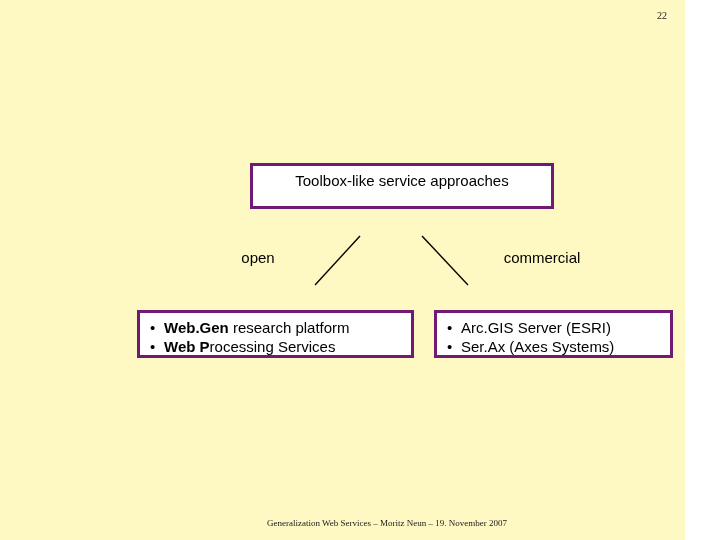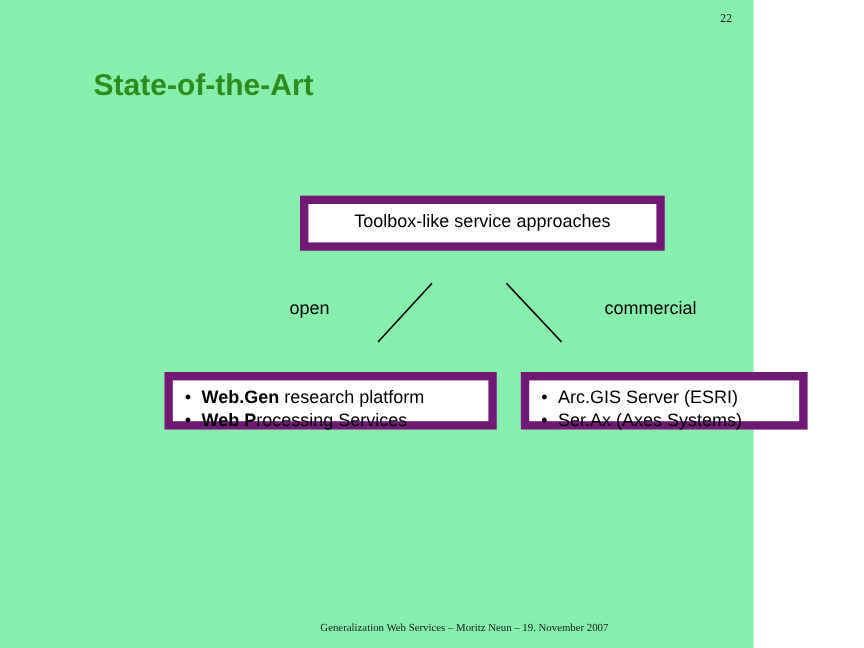--- a/index.html
+++ b/index.html
@@ -11,23 +11,23 @@
     width: 720px;
     height: 540px;
     position: relative;
     font-family: "Liberation Sans", sans-serif;
     overflow: hidden;
   }
 
   #slide {
     position: absolute;
     left: 0; top: 0;
-    width: 628px;
+    width: 685px;
     height: 540px;
-    background: #86efac;
+    background: #fef9c3;
   }
 
   #slide-number {
     position: absolute;
     right: 18px;
     top: 10px;
     font-size: 10px;
     color: #1a1a1a;
     font-family: "Liberation Serif", serif;
   }
@@ -38,21 +38,21 @@
     top: 57px;
     font-size: 25px;
     font-weight: bold;
     color: #2e8b1f;
     letter-spacing: 0px;
     white-space: nowrap;
   }
 
   .box {
     position: absolute;
-    border: 7px solid #701a75;
+    border: 3px solid #701a75;
     background: #ffffff;
     box-sizing: border-box;
     font-size: 15px;
     color: #000000;
     line-height: 19px;
   }
 
   #top-box {
     left: 250px;
     top: 163px;
@@ -129,21 +129,20 @@
     padding-left: 27px;
   }
 </style>
 </head>
 <body>
 
 <div id="slide">
 
   <div id="slide-number">22</div>
 
-  <div id="slide-title">State-of-the-Art</div>
 
   <svg id="connectors">
     <line x1="315" y1="285" x2="360" y2="236" stroke="#000000" stroke-width="1.4"></line>
     <line x1="422" y1="236" x2="468" y2="285" stroke="#000000" stroke-width="1.4"></line>
   </svg>
 
   <div class="box" id="top-box">
     <div>Toolbox-like service approaches</div>
   </div>
 

